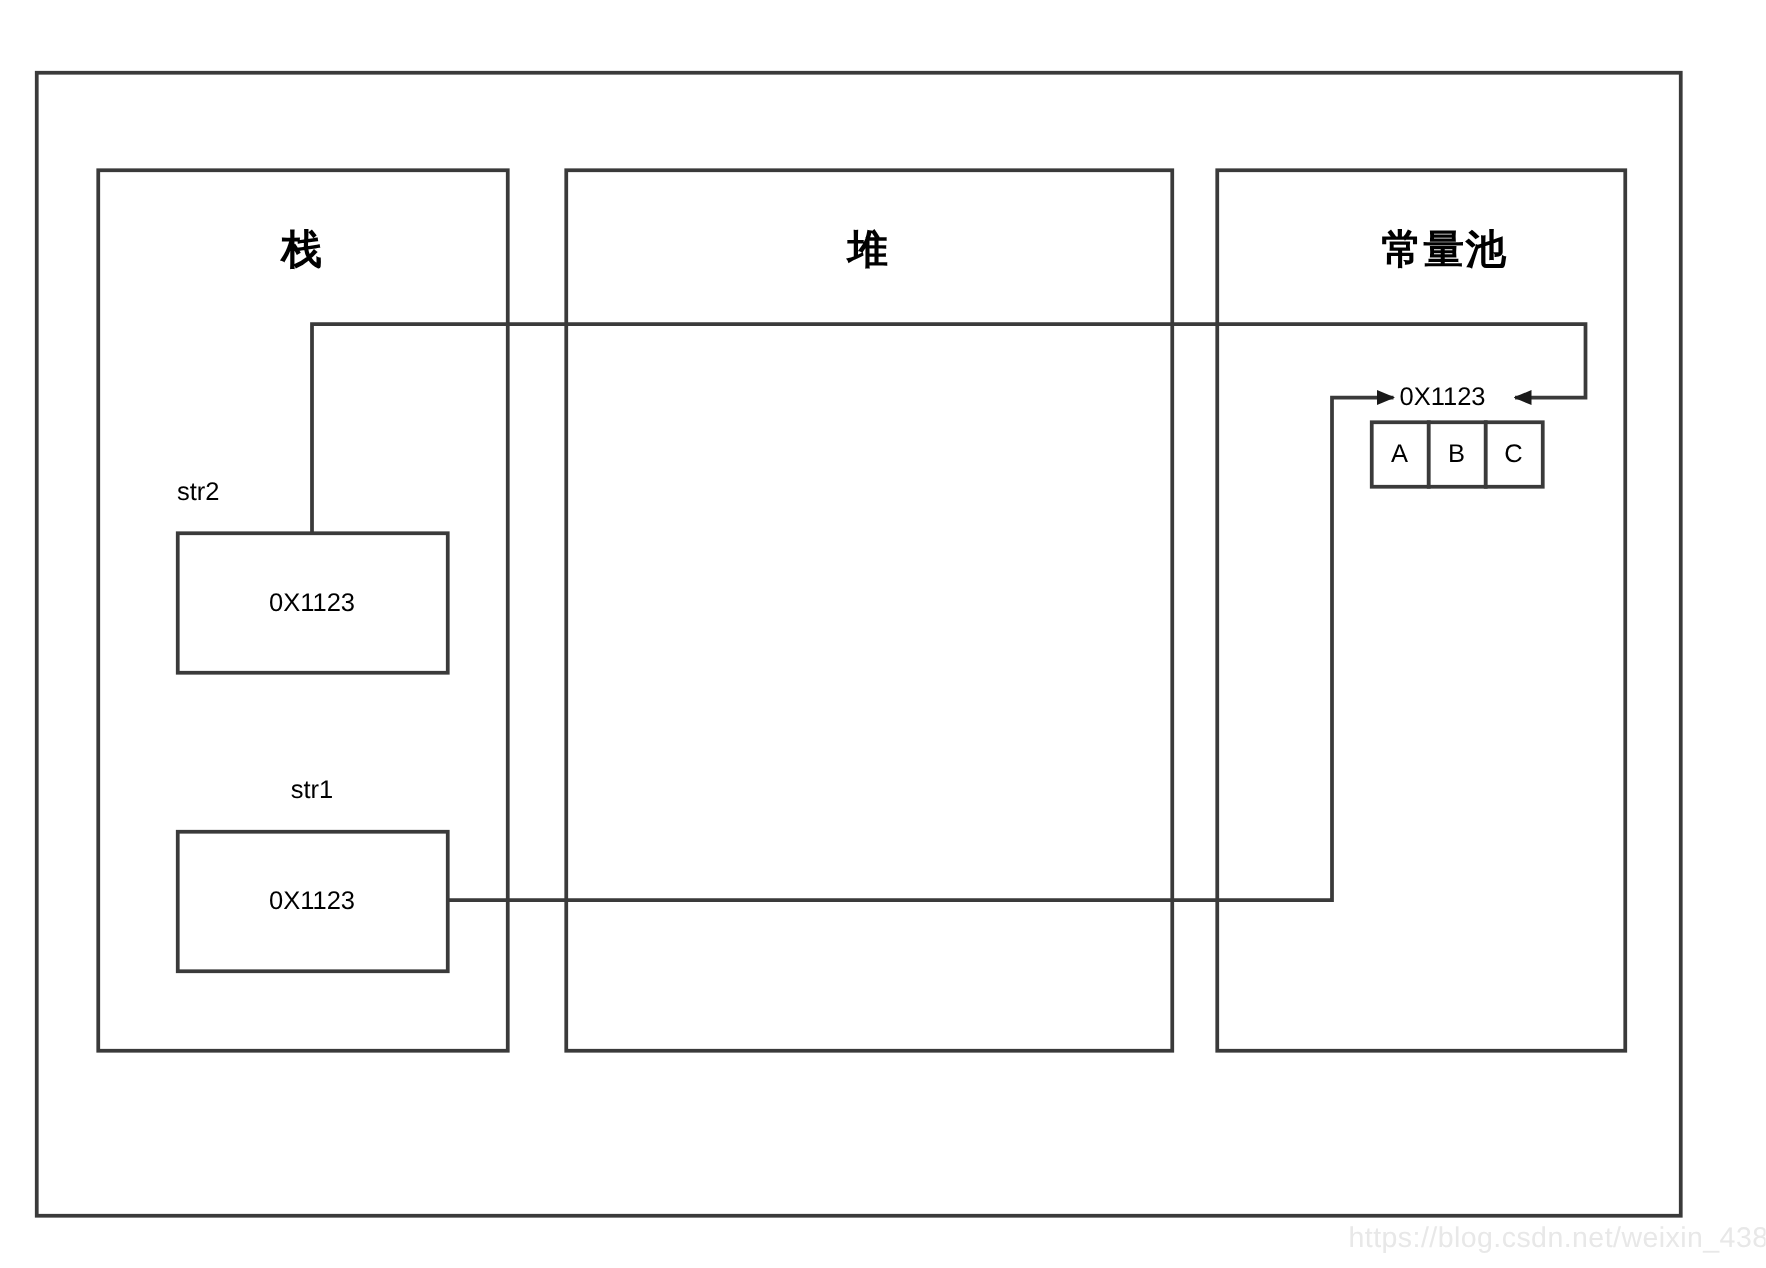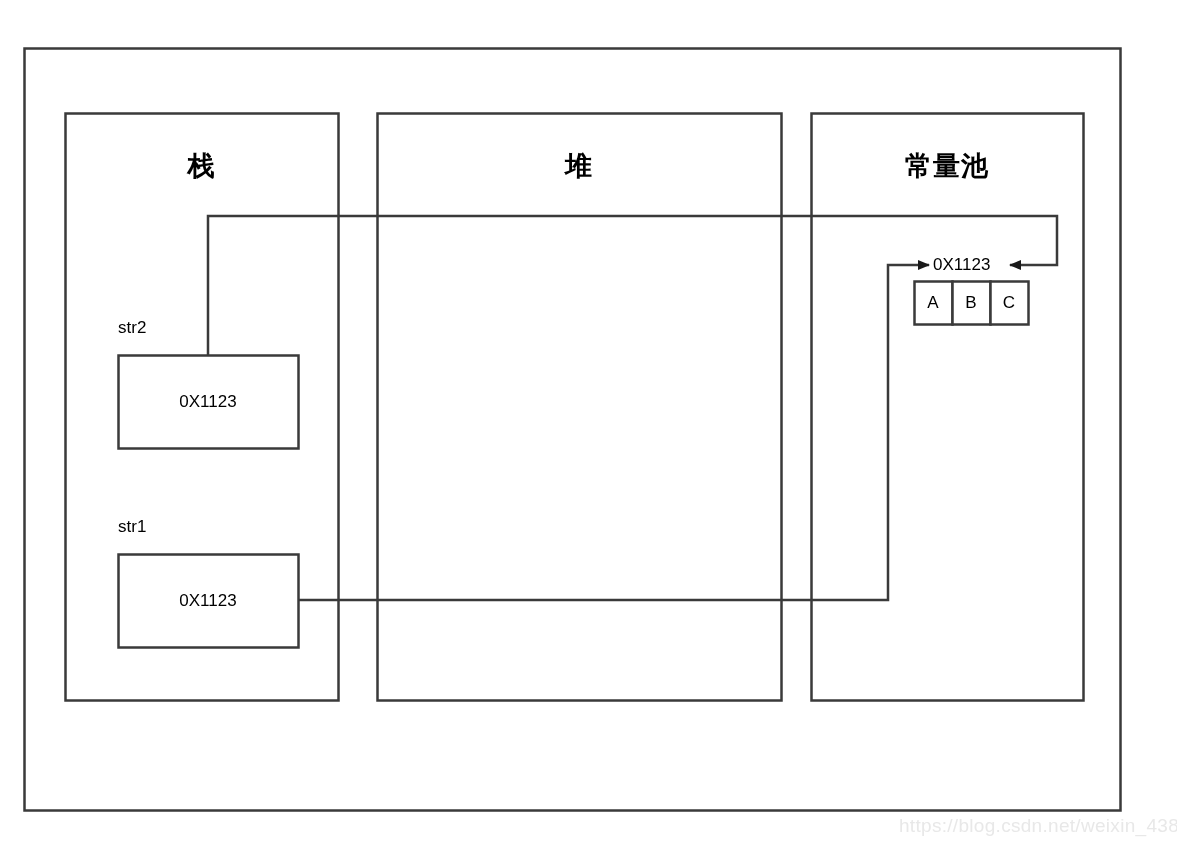--- a/index.html
+++ b/index.html
@@ -92,27 +92,27 @@
 
     <rect x="914.5" y="281.5" width="38" height="43" fill="#ffffff" stroke="#3a3a3a" stroke-width="2.5"></rect>
     <rect x="952.5" y="281.5" width="38" height="43" fill="#ffffff" stroke="#3a3a3a" stroke-width="2.5"></rect>
     <rect x="990.5" y="281.5" width="38" height="43" fill="#ffffff" stroke="#3a3a3a" stroke-width="2.5"></rect>
   </svg>
 
   <div class="txt panel-title" style="left:65px; top:148px; width:273px;">栈</div>
 
   <div class="txt panel-title" style="left:377px; top:148px; width:404px;">堆</div>
 
-  <div class="txt panel-title" style="left:811px; top:148px; width:272px;">常量池</div>
+  <div class="txt panel-title" style="left:811px; top:148px; width:272px;padding-left:16px;">常量池</div>
 
   <div class="txt var-label" style="left:118px; top:318px; width:180px; ">str2</div>
 
   <div class="txt addr-text" style="left:118px; top:392px; width:180px; text-align:center;">0X1123</div>
 
-  <div class="txt var-label" style="left:118px; top:517px; width:180px; text-align:left;">str1</div>
+  <div class="txt var-label" style="left:118px; top:517px; width:180px; text-align:center;">str1</div>
 
   <div class="txt addr-text" style="left:118px; top:591px; width:180px; text-align:center;">0X1123</div>
 
   <div class="txt pool-addr" style="left:933px; top:255px;">0X1123</div>
 
   <div class="txt cell-char" style="left:914px; top:293px; width:38px;">A</div>
 
   <div class="txt cell-char" style="left:952px; top:293px; width:38px;">B</div>
 
   <div class="txt cell-char" style="left:990px; top:293px; width:38px;">C</div>

